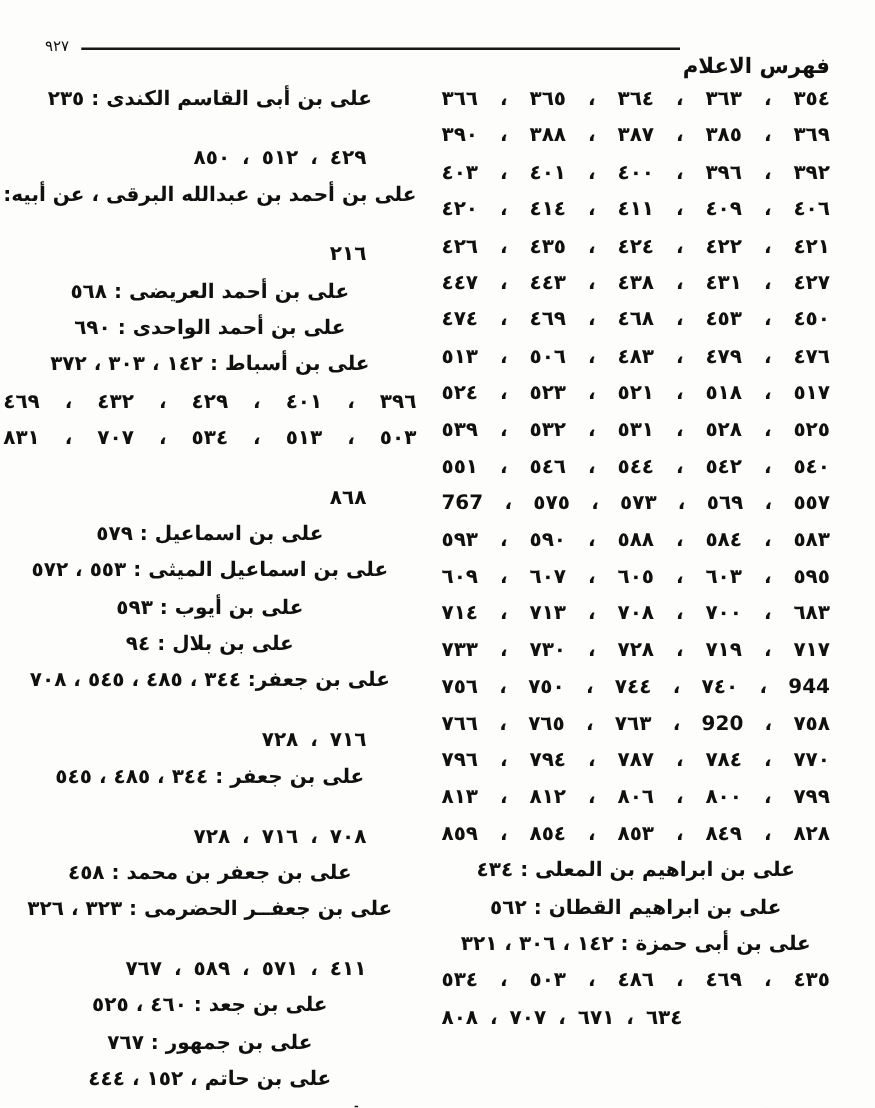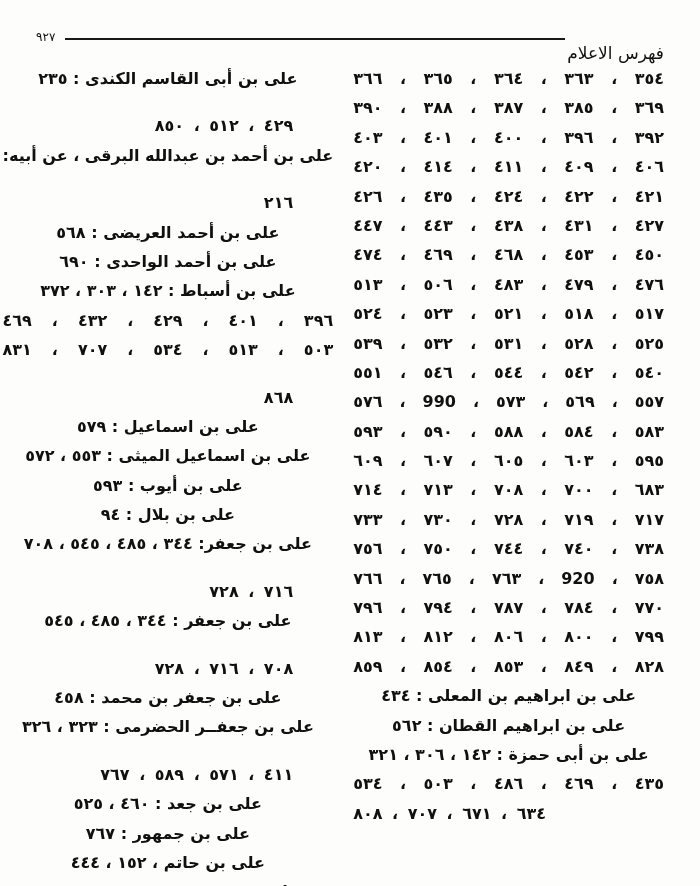--- a/index.html
+++ b/index.html
@@ -16,21 +16,21 @@
     overflow: hidden;
   }
   .header {
     display: flex;
     align-items: center;
     height: 30px;
     margin-bottom: 12px;
   }
   .title {
     font-size: 17px;
-    font-weight: normal;
+    font-weight: bold;
     white-space: nowrap;
     margin-top: 32px;
   }
   .rule {
     flex: 1;
     border-top: 2px solid #181818;
     margin: 4px 2px 0 10px;
   }
   .pagenum {
     font-size: 12px;
@@ -93,26 +93,26 @@
         <div class="line numbers">٣٦٩ ، ٣٨٥ ، ٣٨٧ ، ٣٨٨ ، ٣٩٠</div>
         <div class="line numbers">٣٩٢ ، ٣٩٦ ، ٤٠٠ ، ٤٠١ ، ٤٠٣</div>
         <div class="line numbers">٤٠٦ ، ٤٠٩ ، ٤١١ ، ٤١٤ ، ٤٢٠</div>
         <div class="line numbers">٤٢١ ، ٤٢٢ ، ٤٢٤ ، ٤٣٥ ، ٤٢٦</div>
         <div class="line numbers">٤٢٧ ، ٤٣١ ، ٤٣٨ ، ٤٤٣ ، ٤٤٧</div>
         <div class="line numbers">٤٥٠ ، ٤٥٣ ، ٤٦٨ ، ٤٦٩ ، ٤٧٤</div>
         <div class="line numbers">٤٧٦ ، ٤٧٩ ، ٤٨٣ ، ٥٠٦ ، ٥١٣</div>
         <div class="line numbers">٥١٧ ، ٥١٨ ، ٥٢١ ، ٥٢٣ ، ٥٢٤</div>
         <div class="line numbers">٥٢٥ ، ٥٢٨ ، ٥٣١ ، ٥٣٢ ، ٥٣٩</div>
         <div class="line numbers">٥٤٠ ، ٥٤٢ ، ٥٤٤ ، ٥٤٦ ، ٥٥١</div>
-        <div class="line numbers">٥٥٧ ، ٥٦٩ ، ٥٧٣ ، 990 ، ٥٧٦</div>
+        <div class="line numbers">٥٥٧ ، ٥٦٩ ، ٥٧٣ ، ٥٧٥ ، 767</div>
         <div class="line numbers">٥٨٣ ، ٥٨٤ ، ٥٨٨ ، ٥٩٠ ، ٥٩٣</div>
         <div class="line numbers">٥٩٥ ، ٦٠٣ ، ٦٠٥ ، ٦٠٧ ، ٦٠٩</div>
         <div class="line numbers">٦٨٣ ، ٧٠٠ ، ٧٠٨ ، ٧١٣ ، ٧١٤</div>
         <div class="line numbers">٧١٧ ، ٧١٩ ، ٧٢٨ ، ٧٣٠ ، ٧٣٣</div>
-        <div class="line numbers">٧٣٨ ، ٧٤٠ ، ٧٤٤ ، ٧٥٠ ، ٧٥٦</div>
+        <div class="line numbers">944 ، ٧٤٠ ، ٧٤٤ ، ٧٥٠ ، ٧٥٦</div>
         <div class="line numbers">٧٥٨ ، 920 ، ٧٦٣ ، ٧٦٥ ، ٧٦٦</div>
         <div class="line numbers">٧٧٠ ، ٧٨٤ ، ٧٨٧ ، ٧٩٤ ، ٧٩٦</div>
         <div class="line numbers">٧٩٩ ، ٨٠٠ ، ٨٠٦ ، ٨١٢ ، ٨١٣</div>
         <div class="line numbers">٨٢٨ ، ٨٤٩ ، ٨٥٣ ، ٨٥٤ ، ٨٥٩</div>
         <div class="line entry">على بن ابراهيم بن المعلى : ٤٣٤</div>
         <div class="line entry">على بن ابراهيم القطان : ٥٦٢</div>
         <div class="line entry">على بن أبى حمزة : ١٤٢ ، ٣٠٦ ، ٣٢١</div>
         <div class="line numbers">٤٣٥ ، ٤٦٩ ، ٤٨٦ ، ٥٠٣ ، ٥٣٤</div>
         <div class="line center">٦٣٤ ، ٦٧١ ، ٧٠٧ ، ٨٠٨</div>
       </div>

